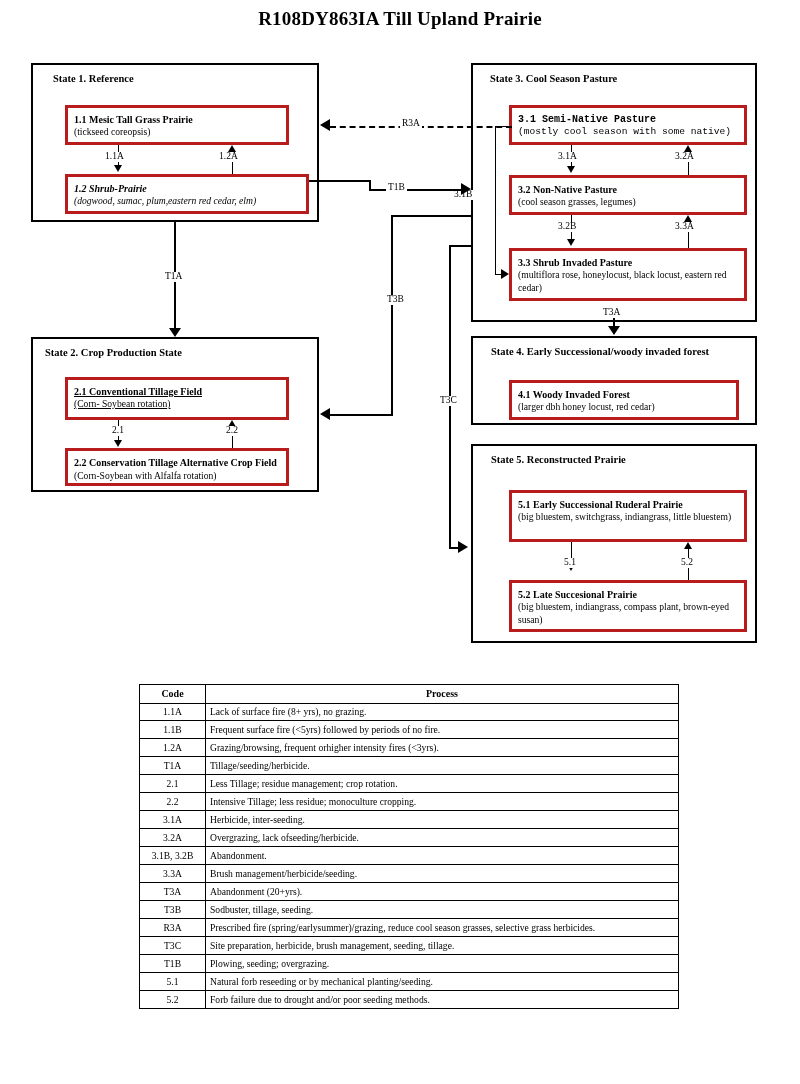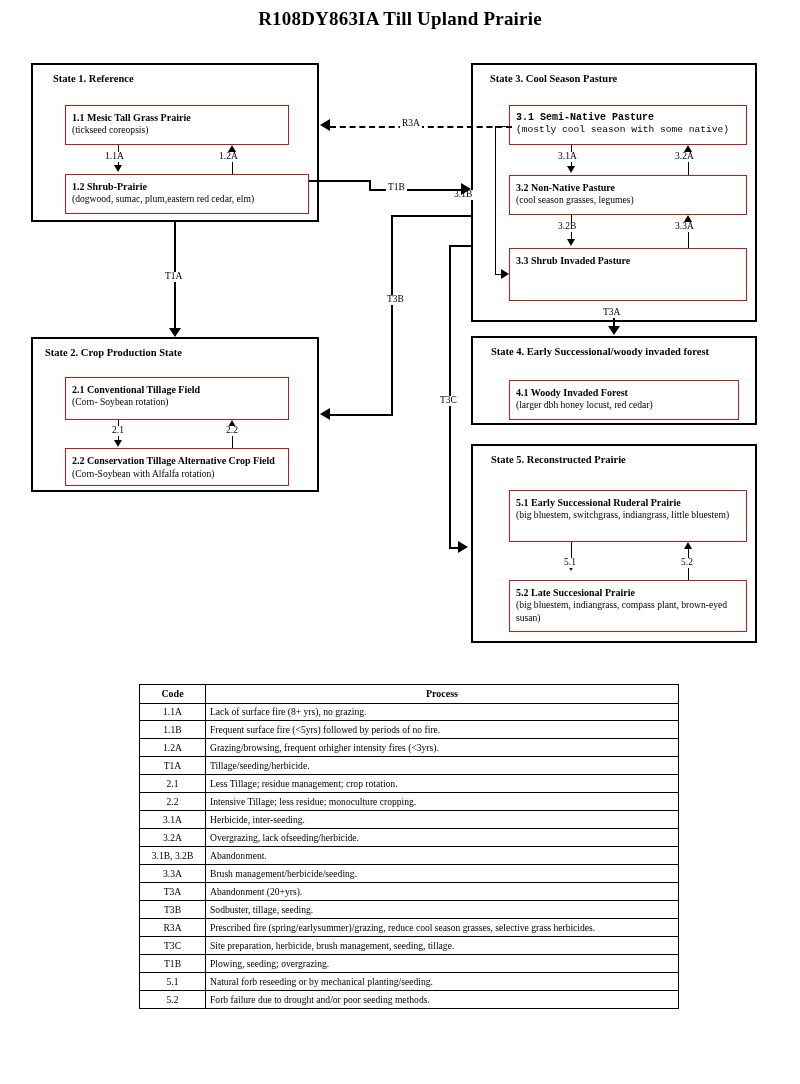--- a/index.html
+++ b/index.html
@@ -26,21 +26,21 @@
   }
   .state-title{
     position:absolute;
     font-size:10.5px;font-weight:bold;
     white-space:nowrap;
   }
 
   
   .box{
     position:absolute;
-    border:1px solid #b91c1c;
+    border:3px solid #b91c1c;
     background:#fff;
     box-sizing:border-box;
     padding:5px 6px 4px 6px;
     font-size:9.6px;
     line-height:1.32;
   }
   .box .hd{font-weight:bold;font-size:10px;display:block;}
   .box .sub{font-weight:normal;font-size:9.6px;display:block;}
   .box .inline-hd{font-weight:bold;font-size:10px;}
   .box .inline-sub{font-weight:normal;font-size:9.6px;}
@@ -89,37 +89,37 @@
 
 <div class="title">R108DY863IA Till Upland Prairie</div>
 
 <div class="state" style="left:31px;top:63px;width:288px;height:159px;">
   <div class="state-title" style="left:20px;top:8px;">State 1. Reference</div>
 </div>
 <div class="box" style="left:65px;top:105px;width:224px;height:40px;">
   <span class="hd">1.1 Mesic Tall Grass Prairie</span>
   <span class="sub">(tickseed coreopsis)</span>
 </div>
-<div class="box" style="left:65px;top:174px;width:244px;height:40px;">
+<div class="box" style="left:65px;top:174px;width:244px;height:40px;font-style:italic;">
   <span class="hd">1.2 Shrub-Prairie</span>
   <span class="sub">(dogwood, sumac, plum,eastern red cedar, elm)</span>
 </div>
 
 <div class="ln v" style="left:118px;top:145px;height:20px;"></div>
 <div class="arr down" style="left:114px;top:165px;"></div>
 <div class="tlabel" style="left:103px;top:152px;">1.1A</div>
 
 <div class="ln v" style="left:232px;top:152px;height:22px;"></div>
 <div class="arr up" style="left:228px;top:145px;"></div>
 <div class="tlabel" style="left:217px;top:152px;">1.2A</div>
 
 <div class="state" style="left:31px;top:337px;width:288px;height:155px;">
   <div class="state-title" style="left:12px;top:8px;">State 2. Crop Production State</div>
 </div>
-<div class="box" style="left:65px;top:377px;width:224px;height:43px;">
+<div class="box" style="left:65px;top:377px;width:224px;height:43px;text-decoration:underline;">
   <span class="hd">2.1 Conventional Tillage Field</span>
   <span class="sub">(Corn- Soybean rotation)</span>
 </div>
 <div class="box" style="left:65px;top:448px;width:224px;height:38px;">
   <span class="inline-hd">2.2 Conservation Tillage Alternative Crop Field </span><span class="inline-sub">(Corn-Soybean with Alfalfa rotation)</span>
 </div>
 
 <div class="ln v" style="left:118px;top:420px;height:20px;"></div>
 <div class="arr down" style="left:114px;top:440px;"></div>
 <div class="tlabel" style="left:110px;top:426px;">2.1</div>
@@ -134,20 +134,21 @@
 <div class="box" style="left:509px;top:105px;width:238px;height:40px;font-family:Liberation Mono, monospace;">
   <span class="hd">3.1 Semi-Native Pasture</span>
   <span class="sub">(mostly cool season with some native)</span>
 </div>
 <div class="box" style="left:509px;top:175px;width:238px;height:40px;">
   <span class="hd">3.2 Non-Native Pasture</span>
   <span class="sub">(cool season grasses, legumes)</span>
 </div>
 <div class="box" style="left:509px;top:248px;width:238px;height:53px;">
   <span class="hd">3.3 Shrub Invaded Pasture</span>
+  <span class="sub">(multiflora rose, honeylocust, black locust, eastern red cedar)</span>
 </div>
 
 <div class="ln v" style="left:571px;top:145px;height:21px;"></div>
 <div class="arr down" style="left:567px;top:166px;"></div>
 <div class="tlabel" style="left:556px;top:152px;">3.1A</div>
 
 <div class="ln v" style="left:688px;top:152px;height:23px;"></div>
 <div class="arr up" style="left:684px;top:145px;"></div>
 <div class="tlabel" style="left:673px;top:152px;">3.2A</div>
 

